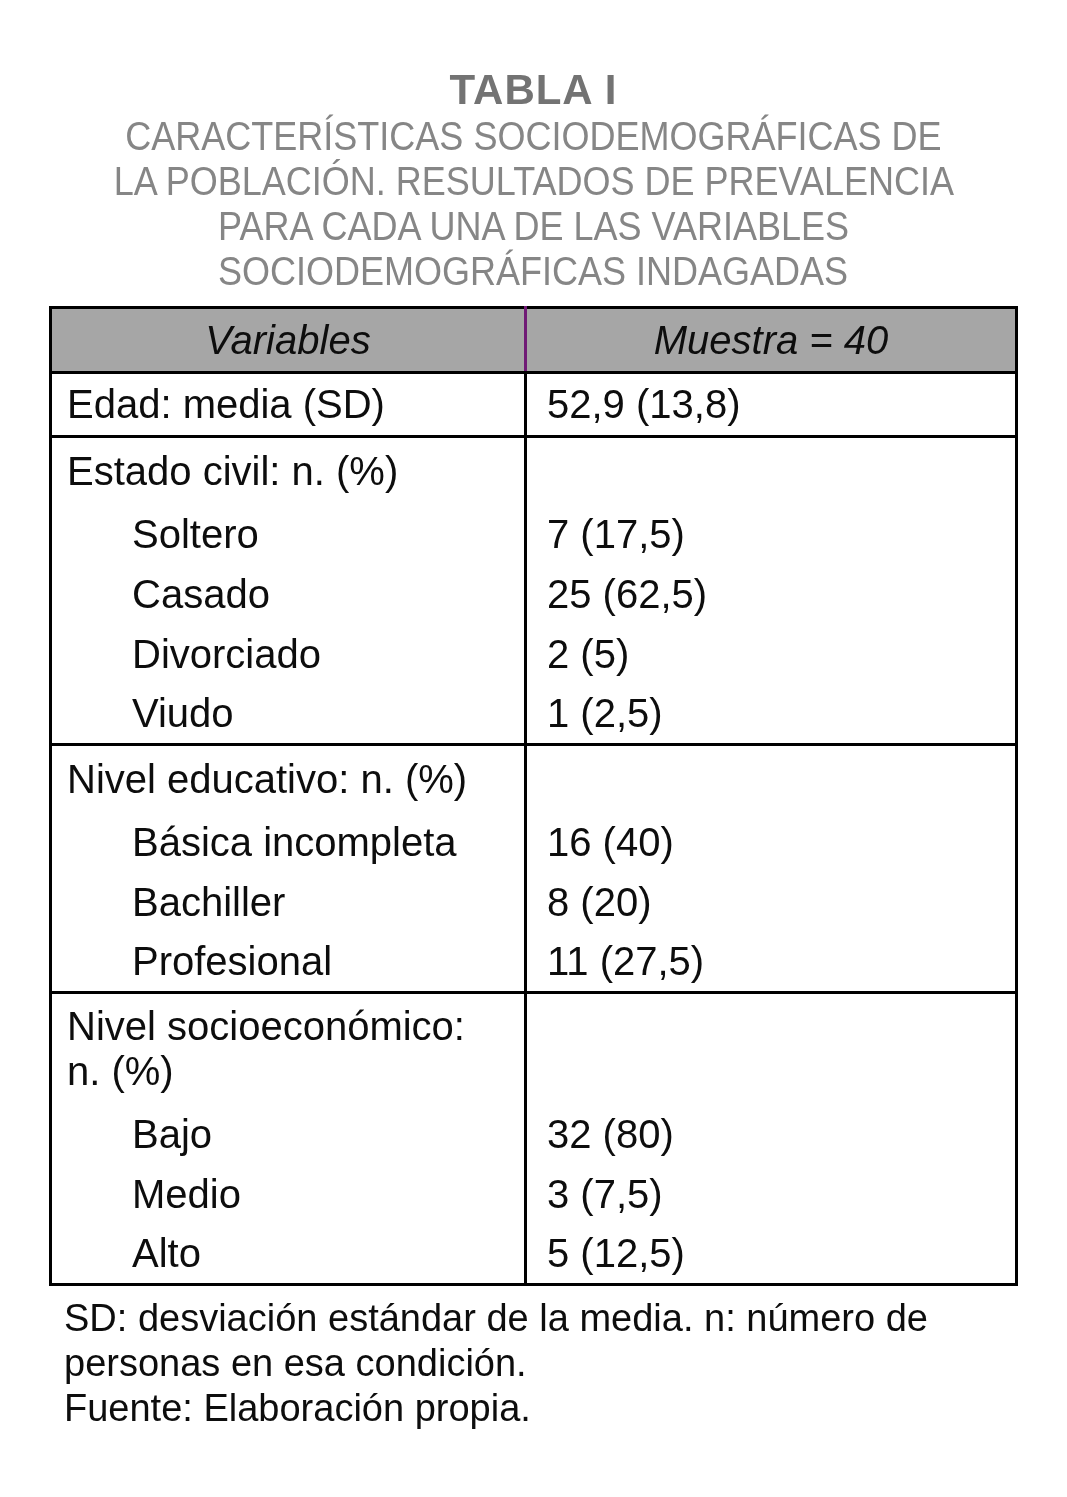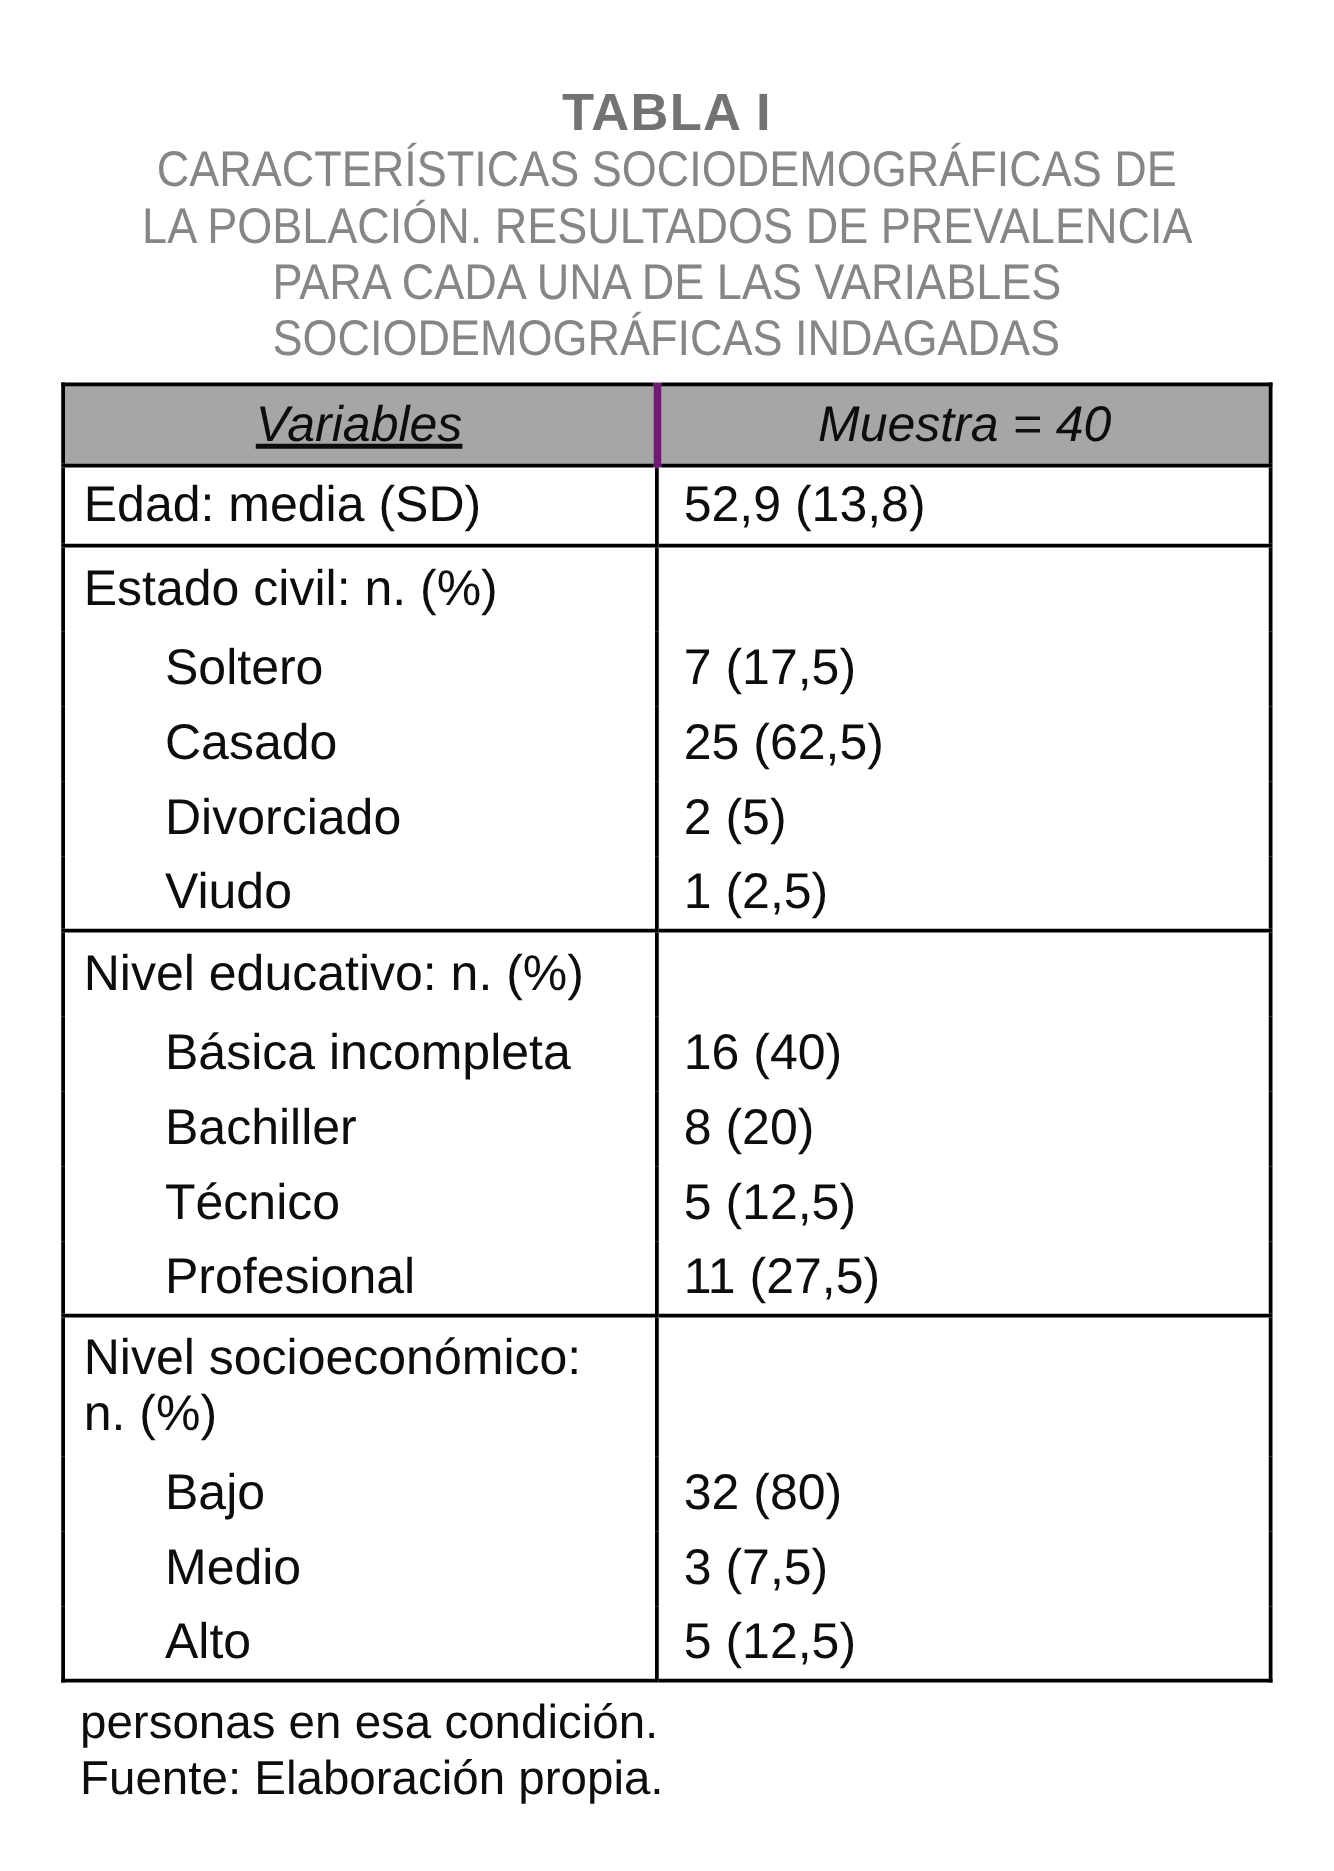--- a/index.html
+++ b/index.html
@@ -53,21 +53,21 @@
     background: #a6a6a6;
     height: 60px;
     font-size: 40px;
     font-weight: normal;
     font-style: italic;
     text-align: center;
     vertical-align: middle;
     color: #0d0d0d;
     border-bottom: 3px solid #000000;
   }
-  th.h-var { border-right: 6px solid #701a75; text-decoration: underline; }
+  th.h-var { border-right: 3px solid #701a75; }
   td {
     font-size: 40px;
     vertical-align: middle;
     color: #0d0d0d;
     line-height: 1.13;
   }
   td.var {
     padding-left: 15px;
     border-right: 3px solid #000000;
   }
@@ -148,24 +148,20 @@
       </tr>
       <tr class="r-item">
         <td class="var indent"><span class="nw">Básica incompleta</span></td>
         <td class="val"><span class="nw">16 (40)</span></td>
       </tr>
       <tr class="r-item">
         <td class="var indent"><span class="nw">Bachiller</span></td>
         <td class="val"><span class="nw">8 (20)</span></td>
       </tr>
       <tr class="r-item">
-        <td class="var indent"><span class="nw">Técnico</span></td>
-        <td class="val"><span class="nw">5 (12,5)</span></td>
-      </tr>
-      <tr class="r-item">
         <td class="var indent"><span class="nw">Profesional</span></td>
         <td class="val"><span class="nw">11 (27,5)</span></td>
       </tr>
 
       <tr class="r-seclabel-tall sec-start">
         <td class="var"><span class="wrapnarrow">Nivel socioeconómico: n. (%)</span></td>
         <td class="val"></td>
       </tr>
       <tr class="r-item">
         <td class="var indent"><span class="nw">Bajo</span></td>
@@ -176,17 +172,18 @@
         <td class="val"><span class="nw">3 (7,5)</span></td>
       </tr>
       <tr class="r-item">
         <td class="var indent"><span class="nw">Alto</span></td>
         <td class="val"><span class="nw">5 (12,5)</span></td>
       </tr>
     </tbody>
   </table>
 
   <div class="footnote">
+    <div class="footnote-line">SD: desviación estándar de la media. n: número de</div>
     <div class="footnote-line">personas en esa condición.</div>
     <div class="footnote-line">Fuente: Elaboración propia.</div>
   </div>
 
 </div>
 
 </body></html>

